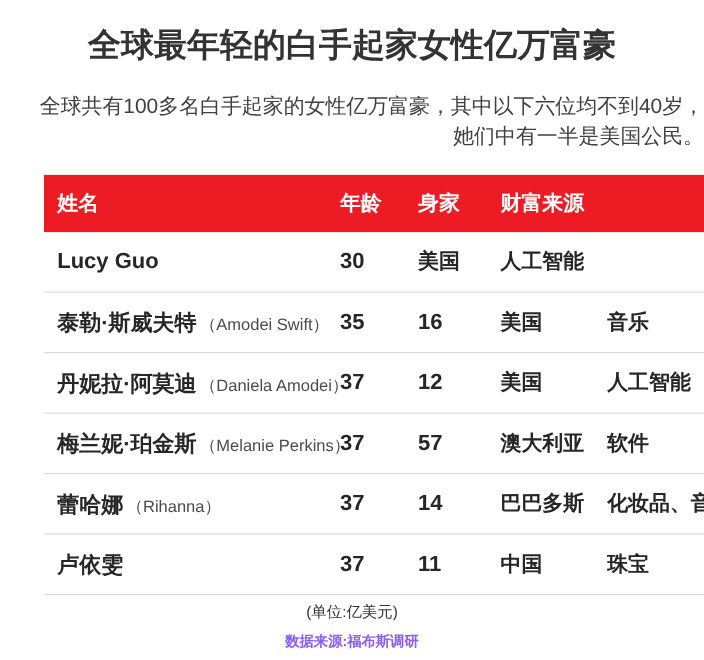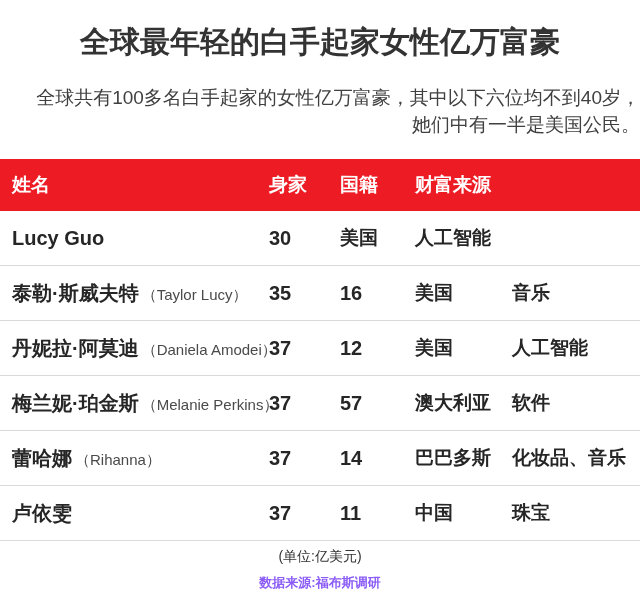--- a/index.html
+++ b/index.html
@@ -21,21 +21,21 @@
     font-size:30px;line-height:36px;
     font-weight:bold;color:#333333;
   }
   .subtitle{
     margin:24px 0 0;
     text-align:right;
     font-size:19px;line-height:27px;
     color:#404040;font-weight:400;
   }
   .sub-line{display:block;}
-  .table{margin-top:21px;width:640px;}
+  .table{margin-top:21px;width:640px;padding-left:40px;}
   .grid-row{
     display:grid;
     grid-template-columns:257px 71px 75px 97px auto;
     align-items:center;
     padding-left:12px;
   }
   .thead{
     height:52px;
     background:var(--accent_red);
     color:#ffffff;
@@ -68,37 +68,37 @@
 
   <p class="subtitle">
     <span class="sub-line">全球共有100多名白手起家的女性亿万富豪，其中以下六位均不到40岁，</span>
     <span class="sub-line">她们中有一半是美国公民。</span>
   </p>
 
   <div class="table">
 
     <div class="grid-row thead">
       <div class="cell">姓名</div>
+      <div class="cell">年龄</div>
       <div class="cell">身家</div>
-      <div class="cell">国籍</div>
       <div class="cell">财富来源</div>
     </div>
 
     <div class="grid-row trow">
       <div class="cell">
         <span class="name-cn">Lucy Guo</span><span class="name-en"></span>
       </div>
       <div class="cell num">30</div>
       <div class="cell">美国</div>
       <div class="cell">人工智能</div>
     </div>
 
     <div class="grid-row trow">
       <div class="cell">
-        <span class="name-cn">泰勒·斯威夫特</span><span class="name-en">（Taylor Lucy）</span>
+        <span class="name-cn">泰勒·斯威夫特</span><span class="name-en">（Amodei Swift）</span>
       </div>
       <div class="cell num">35</div>
       <div class="cell num">16</div>
       <div class="cell">美国</div>
       <div class="cell">音乐</div>
     </div>
 
     <div class="grid-row trow">
       <div class="cell">
         <span class="name-cn">丹妮拉·阿莫迪</span><span class="name-en">（Daniela Amodei）</span>

